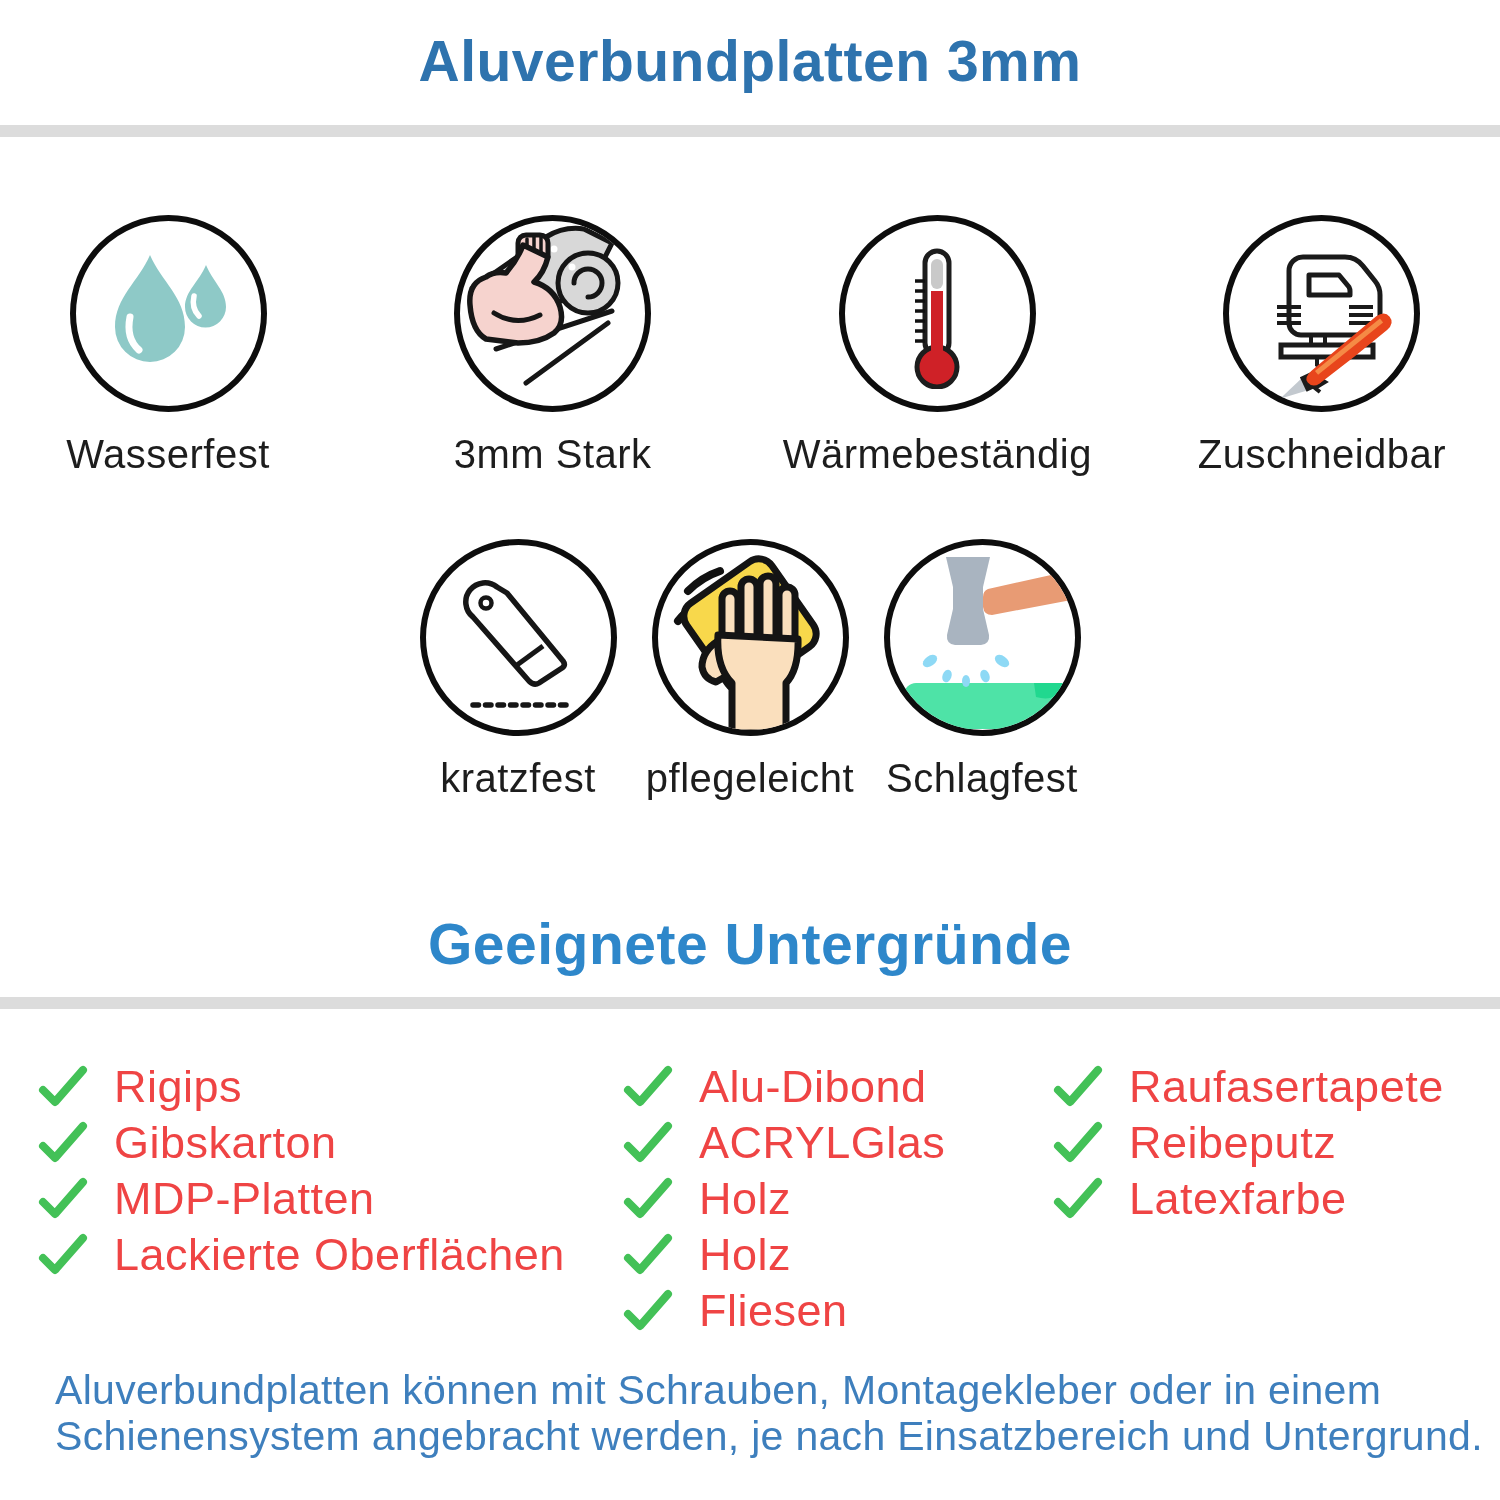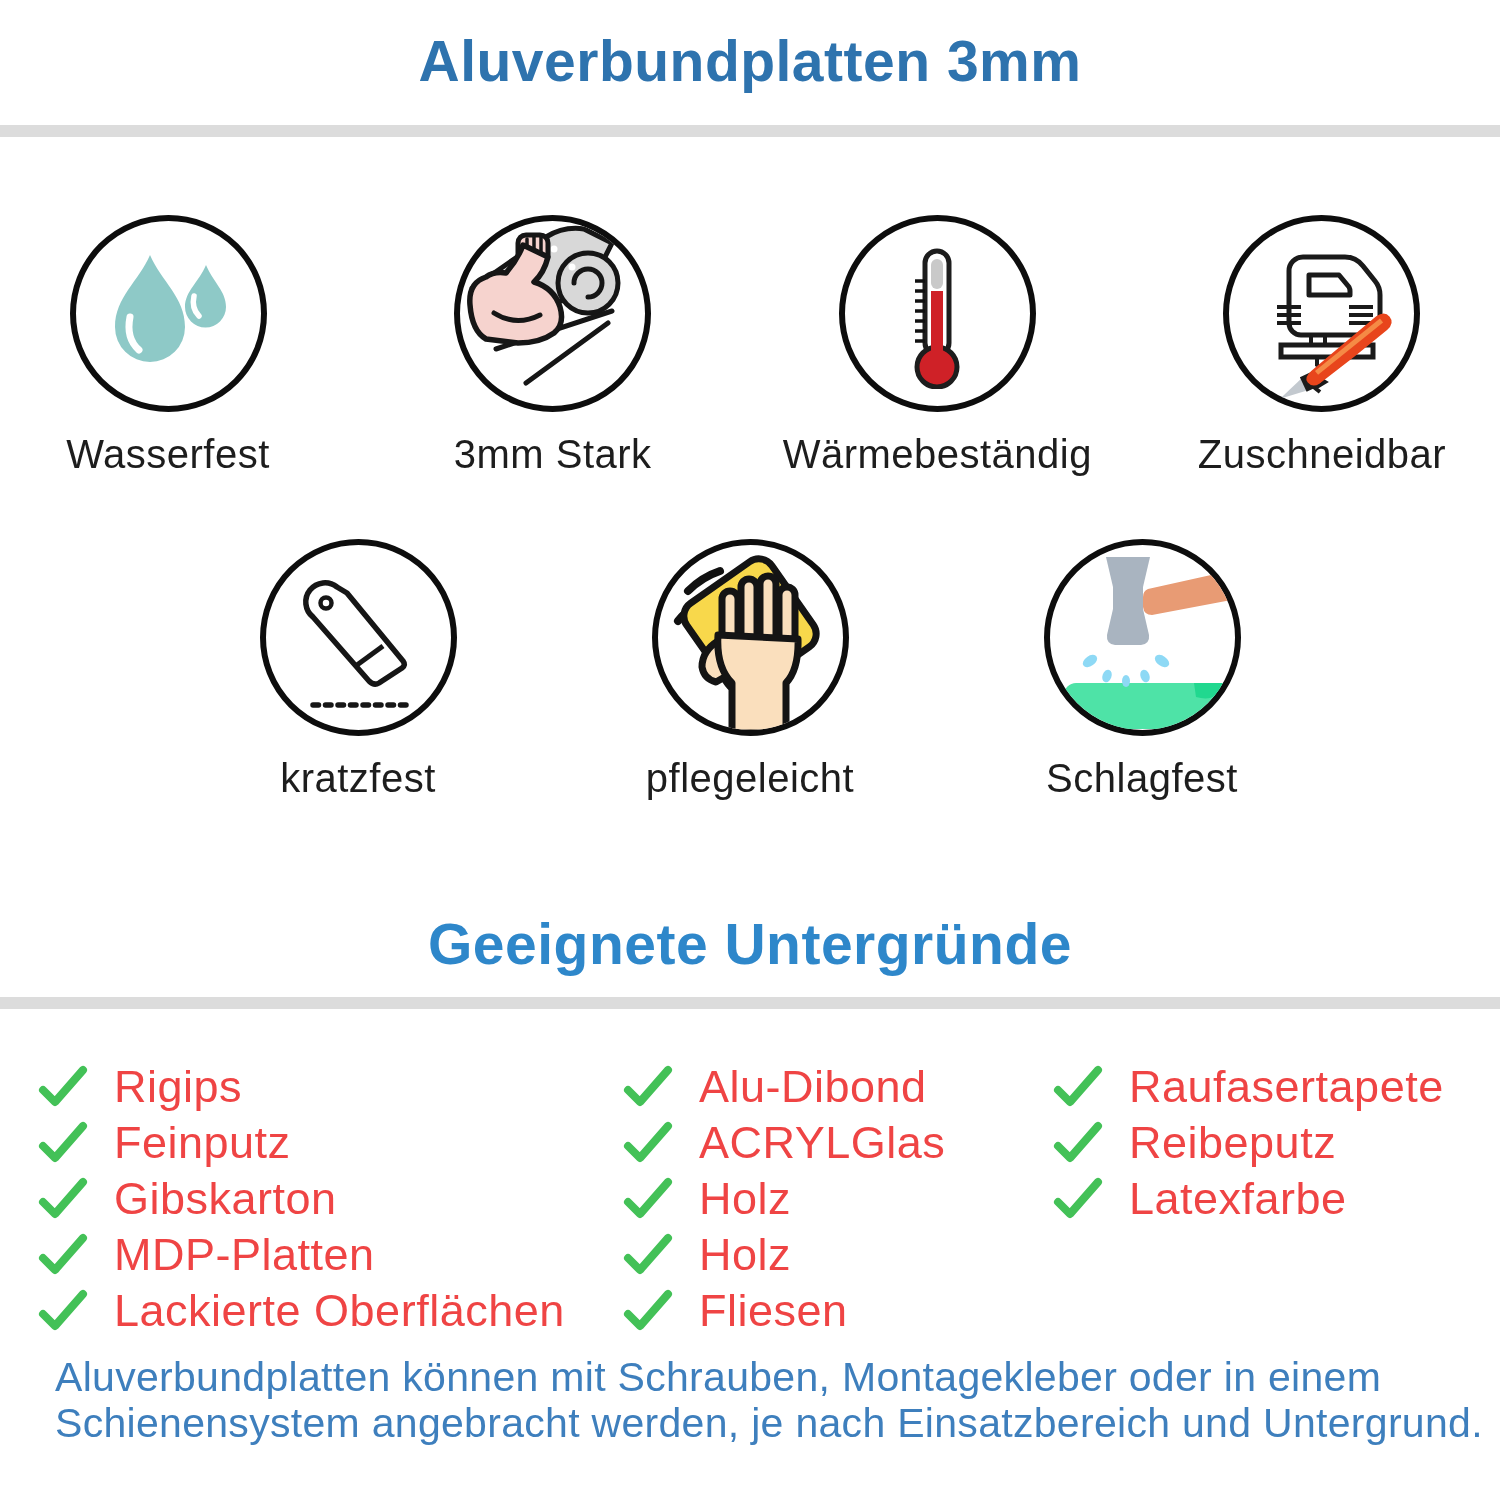--- a/index.html
+++ b/index.html
@@ -11,21 +11,21 @@
   .page-title{
     padding-top:26px;text-align:center;
     font-size:57px;font-weight:700;color:#2e73ae;
     letter-spacing:0.5px;line-height:1.25;
   }
   .divider{width:100%;height:12px;background:#dcdcdc;margin-top:28px;}
   .divider.second{margin-top:16px;}
 
   .features-row{display:flex;align-items:center;}
   .features-row.row1{justify-content:space-between;padding:0 62px 0 52px;margin-top:78px;}
-  .features-row.row2{justify-content:center;gap:160px;margin-top:62px;}
+  .features-row.row2{justify-content:center;margin-top:62px;}
   .feature{display:flex;flex-direction:column;align-items:center;width:232px;}
   .icon-circle{
     width:185px;height:185px;border:6px solid #0d0d0d;border-radius:50%;
     background:#fff;overflow:hidden;display:flex;align-items:center;justify-content:center;
     position:relative;
   }
   .icon-circle svg{display:block;}
   .feature-label{
     margin-top:20px;font-size:40px;color:#1d1d1d;letter-spacing:0.5px;white-space:nowrap;
   }
@@ -40,21 +40,21 @@
   .sub-col{display:flex;flex-direction:column;}
   .sub-col.c1{width:585px;}
   .sub-col.c2{width:430px;}
   .sub-col.c3{width:420px;}
   .sub-item{display:flex;align-items:center;height:56px;gap:26px;}
   .sub-item .check{flex:0 0 auto;display:flex;align-items:center;}
   .sub-item .sub-label{
     font-size:45px;color:#ef4444;letter-spacing:0.5px;white-space:nowrap;
   }
 
-  .footer-note{margin-top:15px;padding:0 55px;}
+  .footer-note{margin-top:28px;padding:0 55px;}
   .footer-line{
     font-size:41px;line-height:1.13;color:#3e7fbd;white-space:nowrap;letter-spacing:0.3px;
   }
 </style>
 </head>
 <body>
 
 <div class="page-title">Aluverbundplatten 3mm</div>
 <div class="divider"></div>
 
@@ -191,28 +191,20 @@
           </svg>
         </span>
       <span class="sub-label">Rigips</span>
     </div>
     <div class="sub-item">
       <span class="check">
           <svg width="50" height="46" viewBox="0 0 50 46">
             <path d="M5 26 L17 38 L45 6" fill="none" stroke="#43c157" stroke-width="8" stroke-linecap="round" stroke-linejoin="round"></path>
           </svg>
         </span>
-      <span class="sub-label">Feinputz</span>
-    </div>
-    <div class="sub-item">
-      <span class="check">
-          <svg width="50" height="46" viewBox="0 0 50 46">
-            <path d="M5 26 L17 38 L45 6" fill="none" stroke="#43c157" stroke-width="8" stroke-linecap="round" stroke-linejoin="round"></path>
-          </svg>
-        </span>
       <span class="sub-label">Gibskarton</span>
     </div>
     <div class="sub-item">
       <span class="check">
           <svg width="50" height="46" viewBox="0 0 50 46">
             <path d="M5 26 L17 38 L45 6" fill="none" stroke="#43c157" stroke-width="8" stroke-linecap="round" stroke-linejoin="round"></path>
           </svg>
         </span>
       <span class="sub-label">MDP-Platten</span>
     </div>

